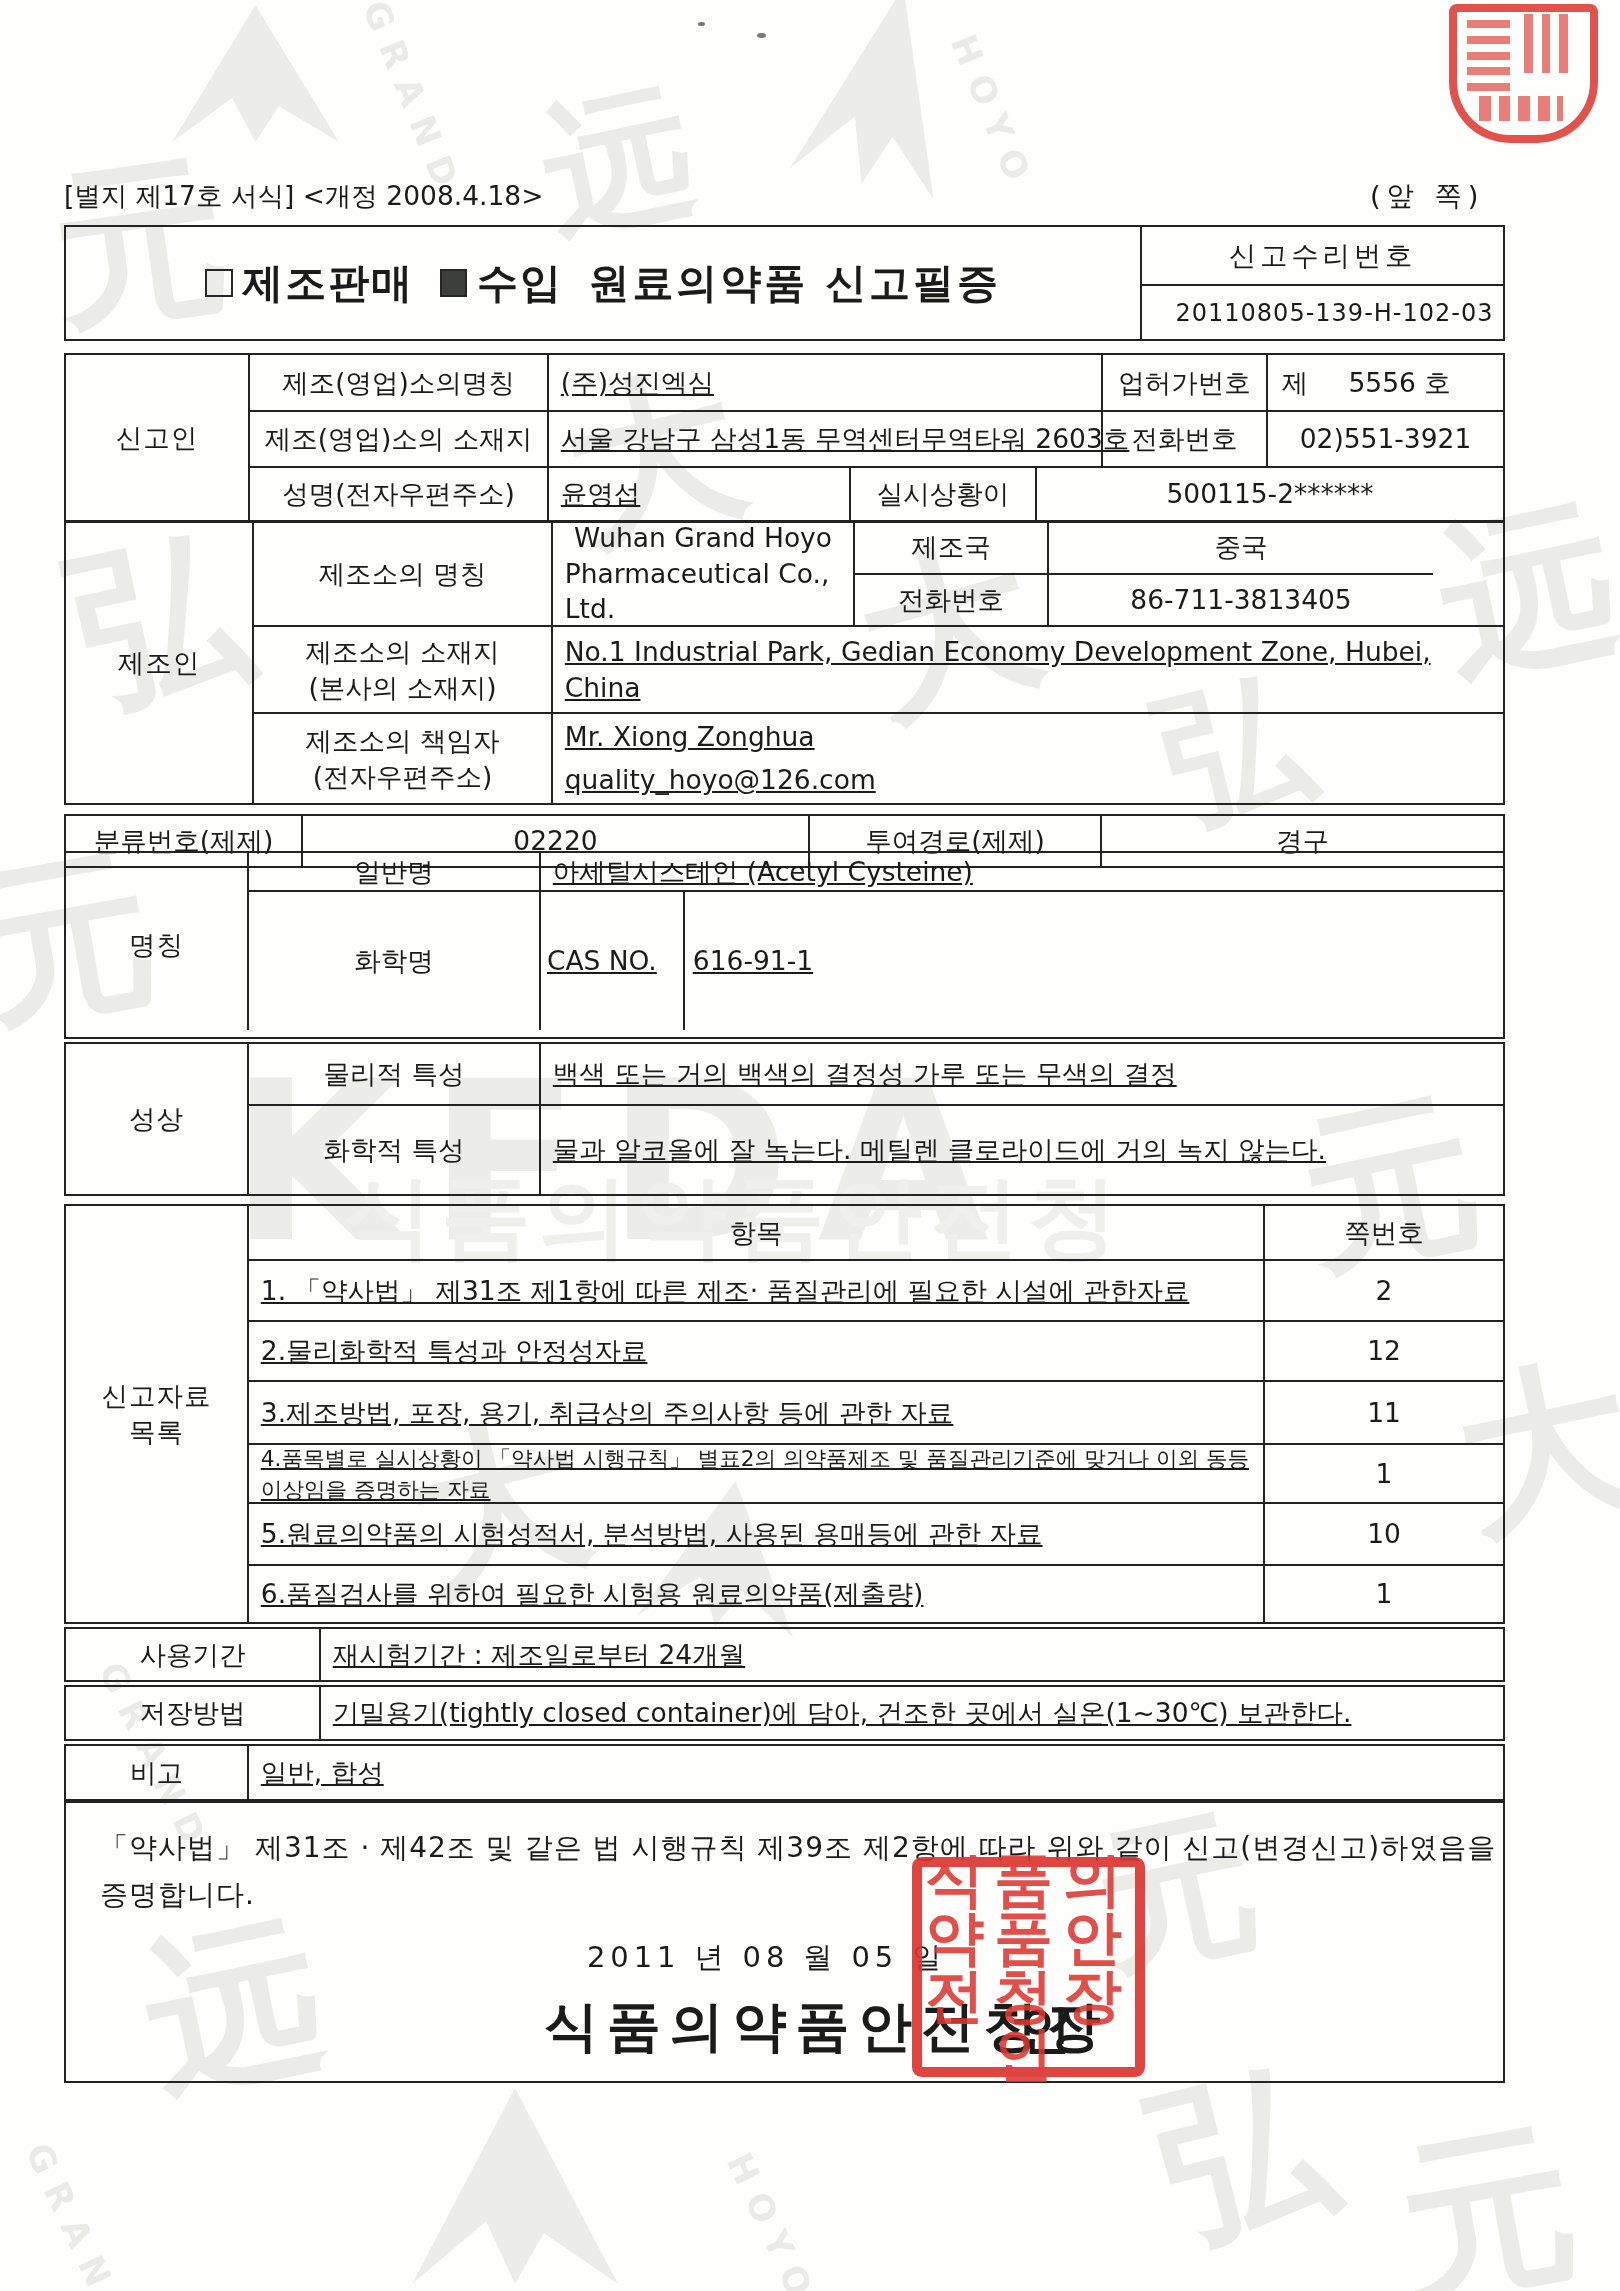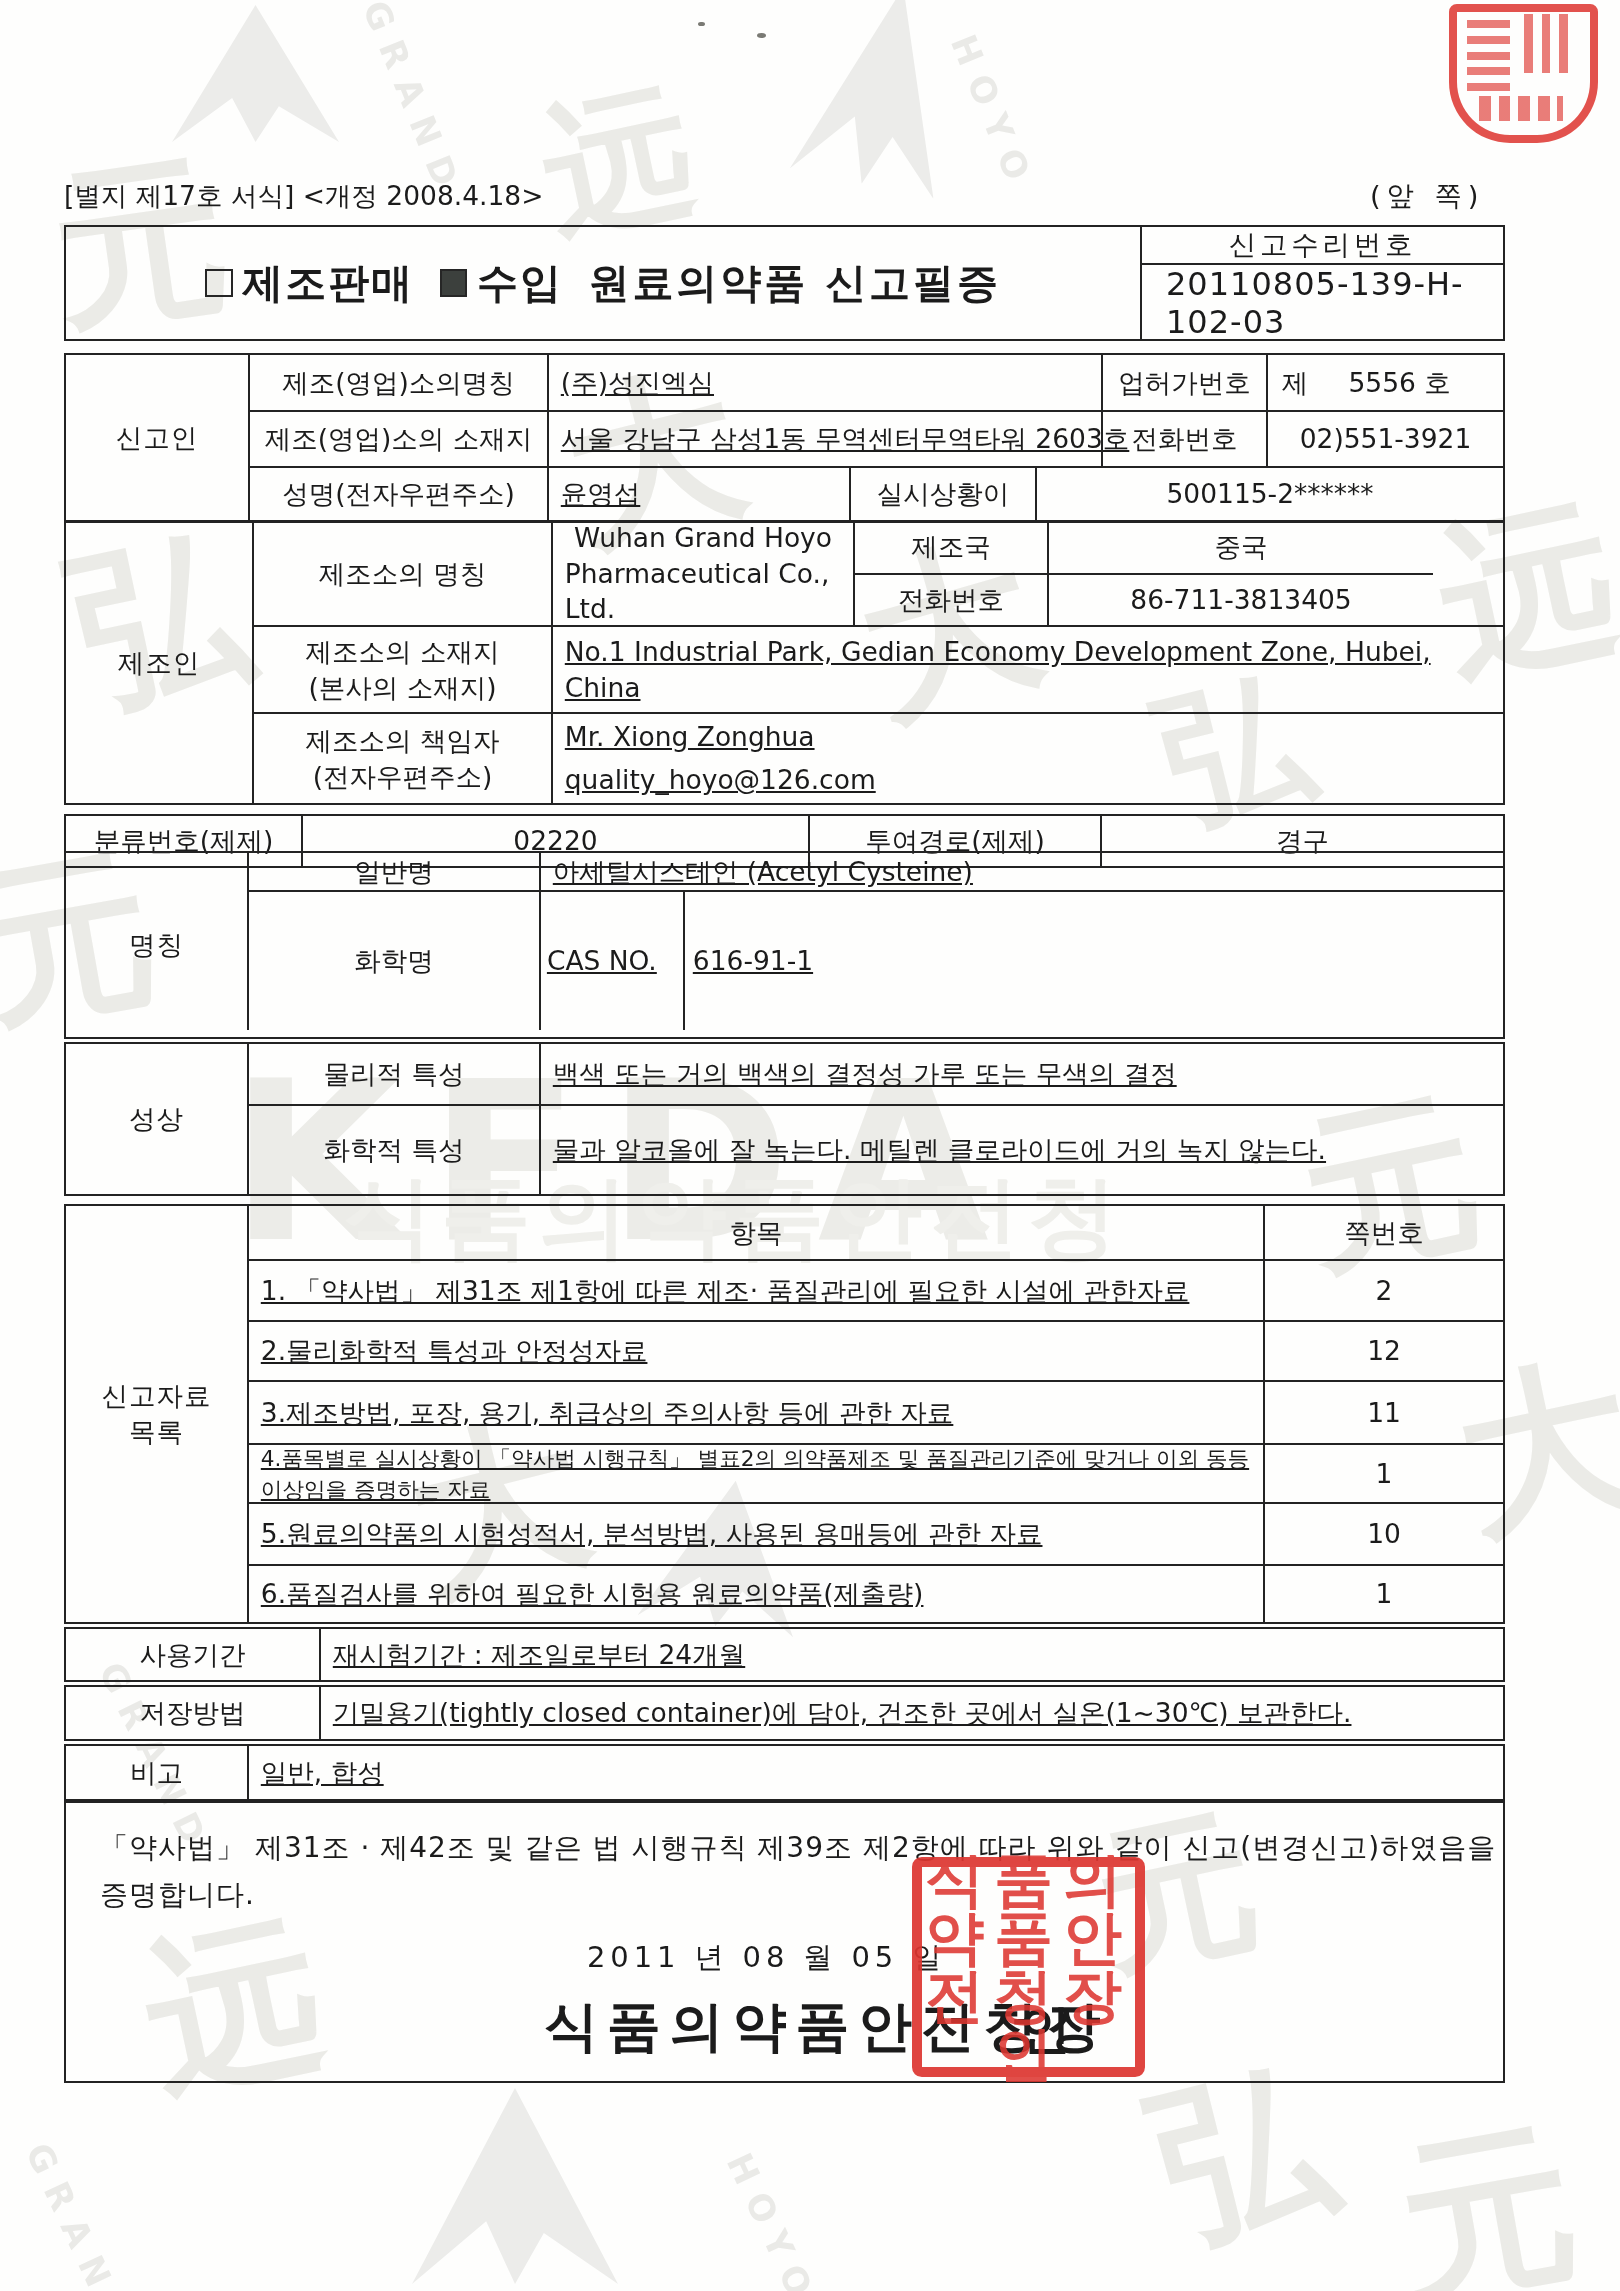--- a/index.html
+++ b/index.html
@@ -40,21 +40,21 @@
   .title-cell{flex:1;display:flex;align-items:center;justify-content:center;gap:25.5px;}
   .title-text{font-size:41px;font-weight:600;letter-spacing:2.9px;}
   .cb{display:inline-block;width:27.4px;height:27.4px;border:2.9px solid #262626;box-sizing:border-box;
       vertical-align:middle;margin-right:9.8px;}
   .cb-filled{background:#3c403d;}
   .cb-item{font-size:41px;font-weight:600;letter-spacing:2px;display:flex;align-items:center;}
   .receipt-col{width:361px;border-left:2.9px solid #232323;display:flex;flex-direction:column;}
   .receipt-head{height:57px;border-bottom:2px solid #232323;display:flex;align-items:center;
                 justify-content:center;font-size:27.4px;letter-spacing:3.9px;}
   .receipt-val{flex:1;display:flex;align-items:center;justify-content:center;
-               font-size:32px;letter-spacing:1px;padding-left:24px;}
+               font-size:24px;letter-spacing:1px;padding-left:24px;}
 
   
   .h57{height:56px;} .h105{height:103px;} .h90{height:88px;} .h94{height:92px;}
   .h47{height:37px;} .h143{height:140px;} .h62{height:61px;} .h93{height:91px;}
   .h55{height:54px;} .h65{height:64px;} .h60{height:59px;} .h63{height:62px;}
 
   
   .w305{width:299px;} .w565{width:554px;} .w168{width:165px;}
   .w385{width:302px;} .w190{width:186px;} .w240{width:235px;}
   .w517{width:507px;} .w298{width:292px;} .w245{width:240px;} .w650{width:637px;} .w147{width:144px;}

